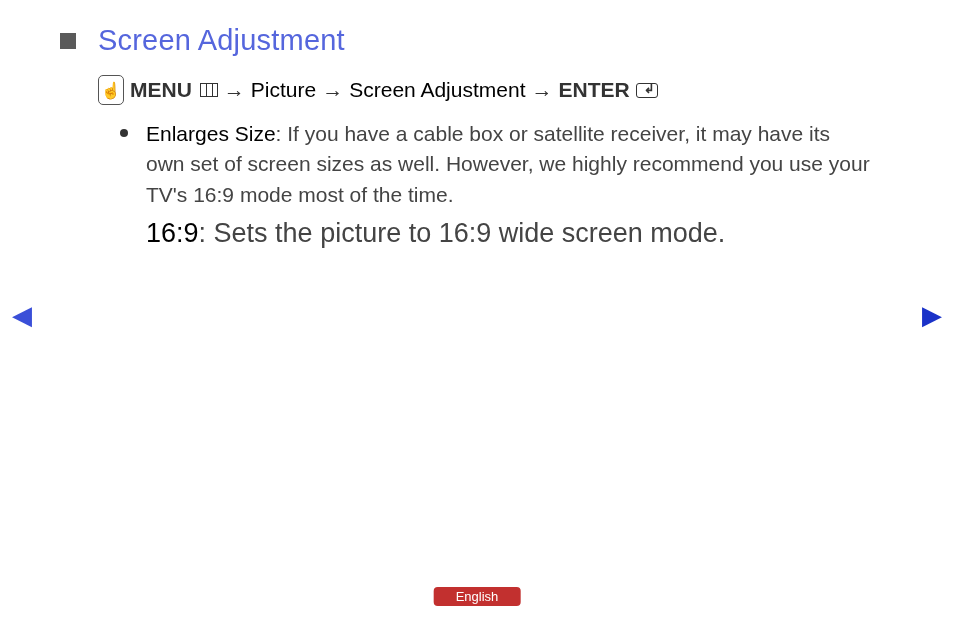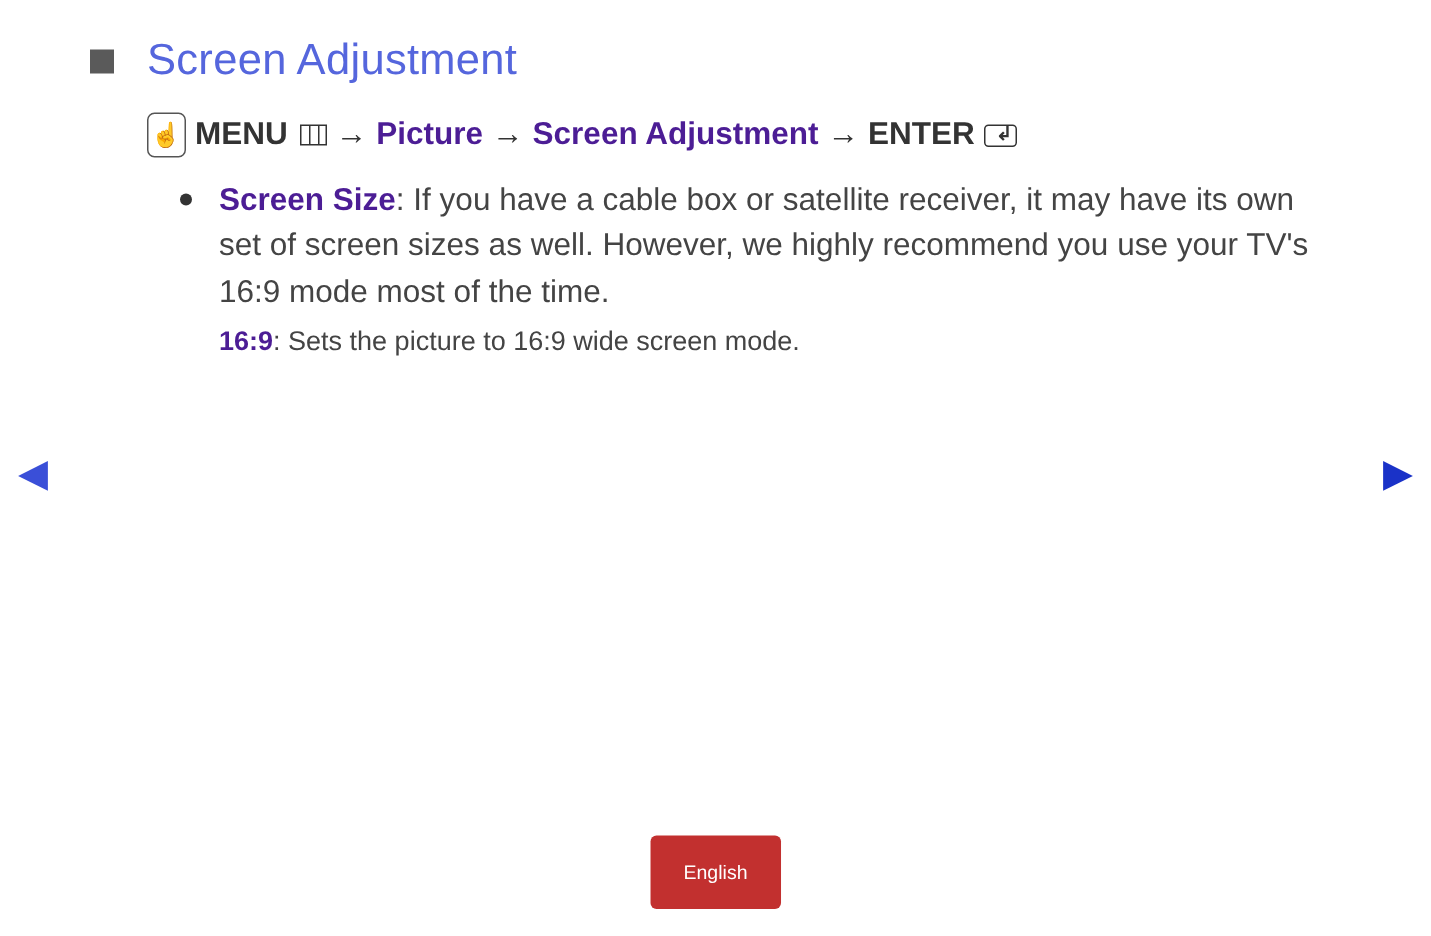--- a/index.html
+++ b/index.html
@@ -83,21 +83,21 @@
     }
     .enter-rect-icon::after {
       content: "↲";
       position: absolute;
       right: 2px;
       top: -3px;
       font-size: 13px;
       font-weight: bold;
     }
     .bold { font-weight: bold; }
-    .link-blue { color: #4c1d95; font-weight: 700; }
+    .link-blue { color: #000000; font-weight: 400; }
     .arrow-sep { color: #333; }
     .para {
       margin-left: 38px;
       font-size: 21px;
       color: #444;
       line-height: 1.35;
       margin-bottom: 10px;
     }
     .dir-arrows { letter-spacing: 1px; }
     .bullet-item {
@@ -115,21 +115,21 @@
       margin-right: 18px;
       flex-shrink: 0;
     }
     .bullet-body {
       font-size: 21px;
       color: #444;
       line-height: 1.45;
     }
     .sub-line {
       margin-left: 86px;
-      font-size: 18px;
+      font-size: 27px;
       color: #444;
       line-height: 1.45;
       margin-bottom: 4px;
     }
     .nav-left, .nav-right {
       position: absolute;
       top: 300px;
       font-size: 26px;
       cursor: pointer;
       user-select: none;
@@ -137,21 +137,21 @@
     .nav-left { left: 12px; color: #3a4fd8; }
     .nav-right { right: 12px; color: #1a32c8; }
     .lang-pill {
       position: absolute;
       bottom: 18px;
       left: 50%;
       transform: translateX(-50%);
       background: #c2302f;
       color: #fff;
       font-size: 13px;
-      padding: 17px 22px;
+      padding: 2px 22px;
       border-radius: 4px;
     }
   </style>
 </head>
 <body>
 
 <div class="content">
   <div class="heading-row">
     <div class="square-bullet"></div>
     <div class="heading">Screen Adjustment</div>
@@ -167,21 +167,21 @@
     <span class="link-blue">Screen Adjustment</span>
     <span class="arrow-sep">→</span>
     <span class="bold">ENTER</span>
     <span class="enter-rect-icon"></span>
   </div>
 
 
   <div class="bullet-item">
     <div class="round-bullet"></div>
     <div class="bullet-body">
-      <span class="link-blue">Screen Size</span><span>: If you have a cable box or satellite receiver, it may have its own set of screen sizes as well. However, we highly recommend you use your TV's 16:9 mode most of the time.</span>
+      <span class="link-blue">Enlarges Size</span><span>: If you have a cable box or satellite receiver, it may have its own set of screen sizes as well. However, we highly recommend you use your TV's 16:9 mode most of the time.</span>
     </div>
   </div>
 
   <div class="sub-line">
     <span class="link-blue">16:9</span><span>: Sets the picture to 16:9 wide screen mode.</span>
   </div>
 
 
 
 </div>

